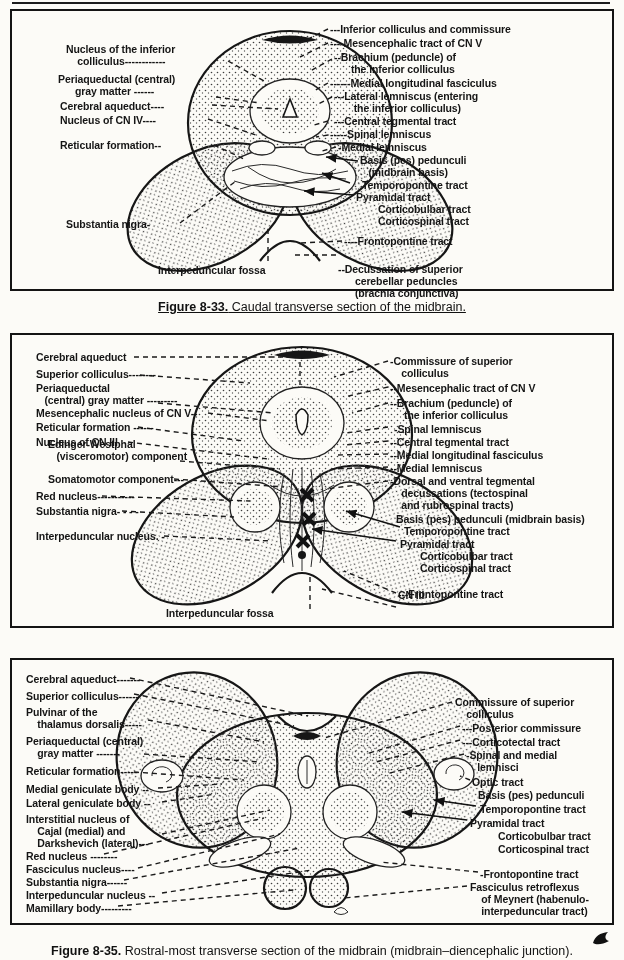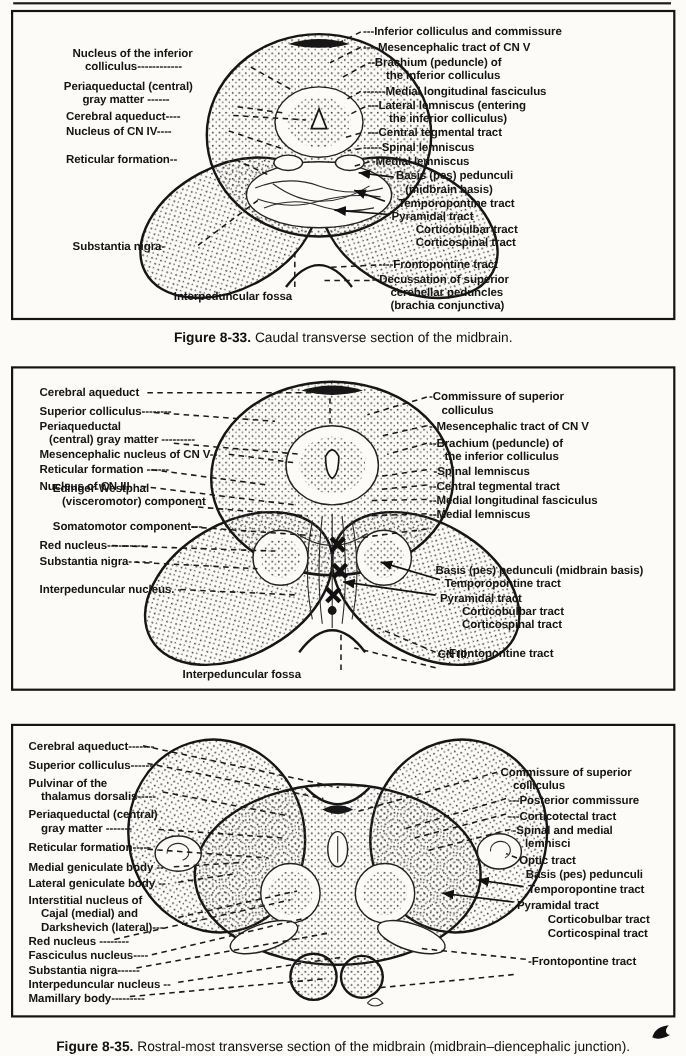--- a/index.html
+++ b/index.html
@@ -7,21 +7,21 @@
         font-family:"Liberation Sans",sans-serif;color:#161616;}
   .scan-edge{position:absolute;left:12px;top:2px;width:598px;height:2px;background:#1c1c1c;}
   .panel{position:absolute;left:10px;width:604px;border:2px solid #141414;background:#fcfbf7;box-sizing:border-box;}
   #panel1{top:9px;height:282px;}
   #panel2{top:333px;height:295px;}
   #panel3{top:658px;height:267px;}
   svg.draw{position:absolute;left:0;top:0;}
   .lbl{position:absolute;font-weight:bold;font-size:10.5px;line-height:12px;white-space:pre;
        letter-spacing:-0.1px;color:#151515;}
   .caption{position:absolute;left:0;width:624px;text-align:center;font-size:12.5px;line-height:15px;color:#111;}
-  #cap1{top:300px;} #cap2{top:630px;} #cap3{top:932px;margin-top:12px;}
+  #cap1{top:300px;text-decoration:underline;} #cap2{top:630px;} #cap3{top:932px;margin-top:12px;}
   .caption .bold{font-weight:bold;}
   .flourish{position:absolute;top:931px;left:592px;width:18px;height:14px;}
   .leader{stroke:#1a1a1a;stroke-width:1.4;fill:none;stroke-dasharray:5 4;}
   .arrowline{stroke:#111;stroke-width:1.5;fill:none;}
   .outline{stroke:#161616;stroke-width:2.2;}
   .thin{stroke:#222;stroke-width:1.3;fill:#fcfbf7;}
   .hatch{stroke:#2a2a2a;stroke-width:1;fill:none;}
 </style>
 </head>
 <body>
@@ -97,21 +97,21 @@
     <div class="lbl" style="left:322px;top:104px">---Central tegmental tract</div>
     <div class="lbl" style="left:318px;top:117px">-----Spinal lemniscus</div>
     <div class="lbl" style="left:326px;top:130px">-Medial lemniscus</div>
     <div class="lbl" style="left:348px;top:143px">Basis (pes) pedunculi
    (midbrain basis)</div>
     <div class="lbl" style="left:350px;top:168px">Temporopontine tract</div>
     <div class="lbl" style="left:344px;top:180px">Pyramidal tract</div>
     <div class="lbl" style="left:366px;top:192px">Corticobulbar tract</div>
     <div class="lbl" style="left:366px;top:204px">Corticospinal tract</div>
     <div class="lbl" style="left:332px;top:224px">----Frontopontine tract</div>
-    <div class="lbl" style="left:326px;top:237px">--Decussation of superior
+    <div class="lbl" style="left:326px;top:252px">--Decussation of superior
       cerebellar peduncles
       (brachia conjunctiva)</div>
   </div>
   <div class="caption" id="cap1">
     <span class="bold">Figure 8-33.</span><span> Caudal transverse section of the midbrain.</span>
   </div>
 
   <div class="panel" id="panel2">
     <svg class="draw" width="600" height="291" viewBox="0 0 600 291">
       <defs>
@@ -188,20 +188,23 @@
     <div class="lbl" style="left:154px;top:272px">Interpeduncular fossa</div>
     <div class="lbl" style="left:378px;top:20px">-Commissure of superior
     colliculus</div>
     <div class="lbl" style="left:378px;top:47px">--Mesencephalic tract of CN V</div>
     <div class="lbl" style="left:378px;top:62px">--Brachium (peduncle) of
      the inferior colliculus</div>
     <div class="lbl" style="left:382px;top:88px">-Spinal lemniscus</div>
     <div class="lbl" style="left:378px;top:101px">--Central tegmental tract</div>
     <div class="lbl" style="left:378px;top:114px">--Medial longitudinal fasciculus</div>
     <div class="lbl" style="left:378px;top:127px">--Medial lemniscus</div>
+    <div class="lbl" style="left:378px;top:140px">-Dorsal and ventral tegmental
+    decussations (tectospinal
+    and rubrospinal tracts)</div>
     <div class="lbl" style="left:384px;top:178px">Basis (pes) pedunculi (midbrain basis)</div>
     <div class="lbl" style="left:392px;top:190px">Temporopontine tract</div>
     <div class="lbl" style="left:388px;top:203px">Pyramidal tract</div>
     <div class="lbl" style="left:408px;top:215px">Corticobulbar tract</div>
     <div class="lbl" style="left:408px;top:227px">Corticospinal tract</div>
     <div class="lbl" style="left:386px;top:253px">---Frontopontine tract</div>
     <div class="lbl" style="left:386px;top:254px">CN III</div>
   </div>
 
   <div class="panel" id="panel3">
@@ -283,20 +286,23 @@
     <div class="lbl" style="left:450px;top:76px">---Corticotectal tract</div>
     <div class="lbl" style="left:454px;top:89px">-Spinal and medial
     lemnisci</div>
     <div class="lbl" style="left:460px;top:116px">Optic tract</div>
     <div class="lbl" style="left:466px;top:129px">Basis (pes) pedunculi</div>
     <div class="lbl" style="left:468px;top:143px">Temporopontine tract</div>
     <div class="lbl" style="left:458px;top:157px">Pyramidal tract</div>
     <div class="lbl" style="left:486px;top:170px">Corticobulbar tract</div>
     <div class="lbl" style="left:486px;top:183px">Corticospinal tract</div>
     <div class="lbl" style="left:468px;top:208px">-Frontopontine tract</div>
+    <div class="lbl" style="left:458px;top:221px">Fasciculus retroflexus
+    of Meynert (habenulo-
+    interpeduncular tract)</div>
   </div>
   <div class="caption" id="cap3">
     <span class="bold">Figure 8-35.</span><span> Rostral-most transverse section of the midbrain (midbrain–diencephalic junction).</span>
   </div>
   <svg class="flourish" viewBox="0 0 18 14">
     <path d="M1,12 C3,5 8,2 16,1 C12,5 13,9 17,10 C10,14 4,14 1,12 Z" fill="#111"></path>
   </svg>
 </div>
 
 </body></html>

